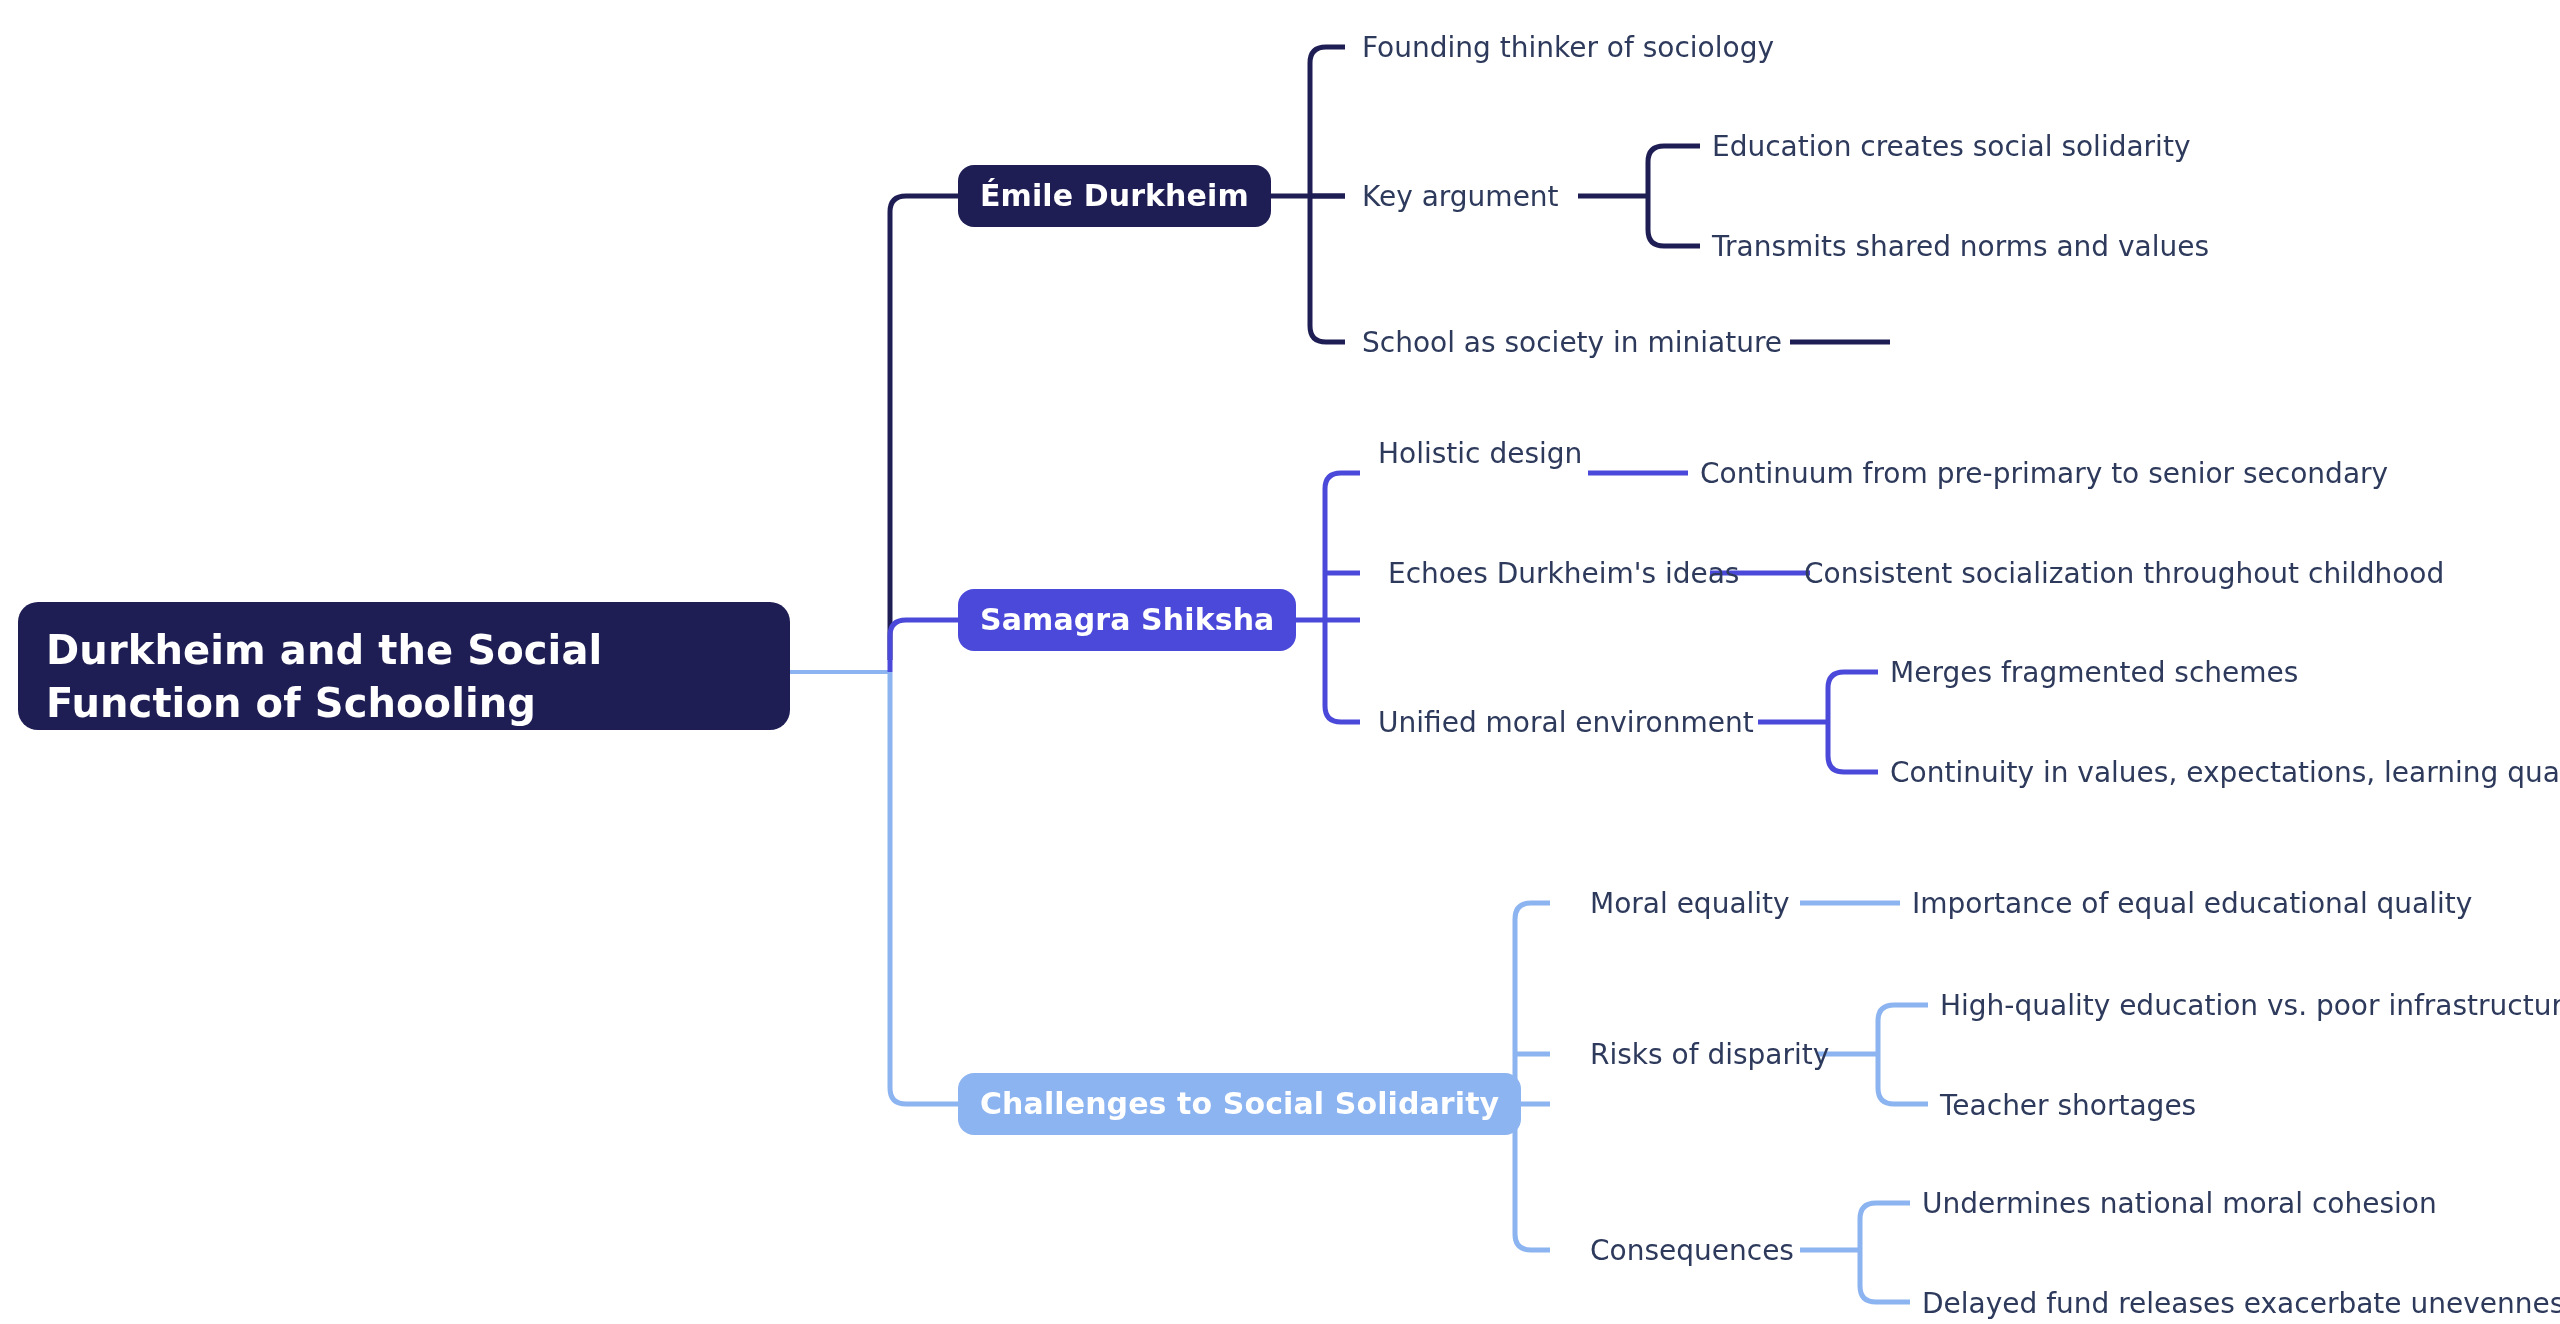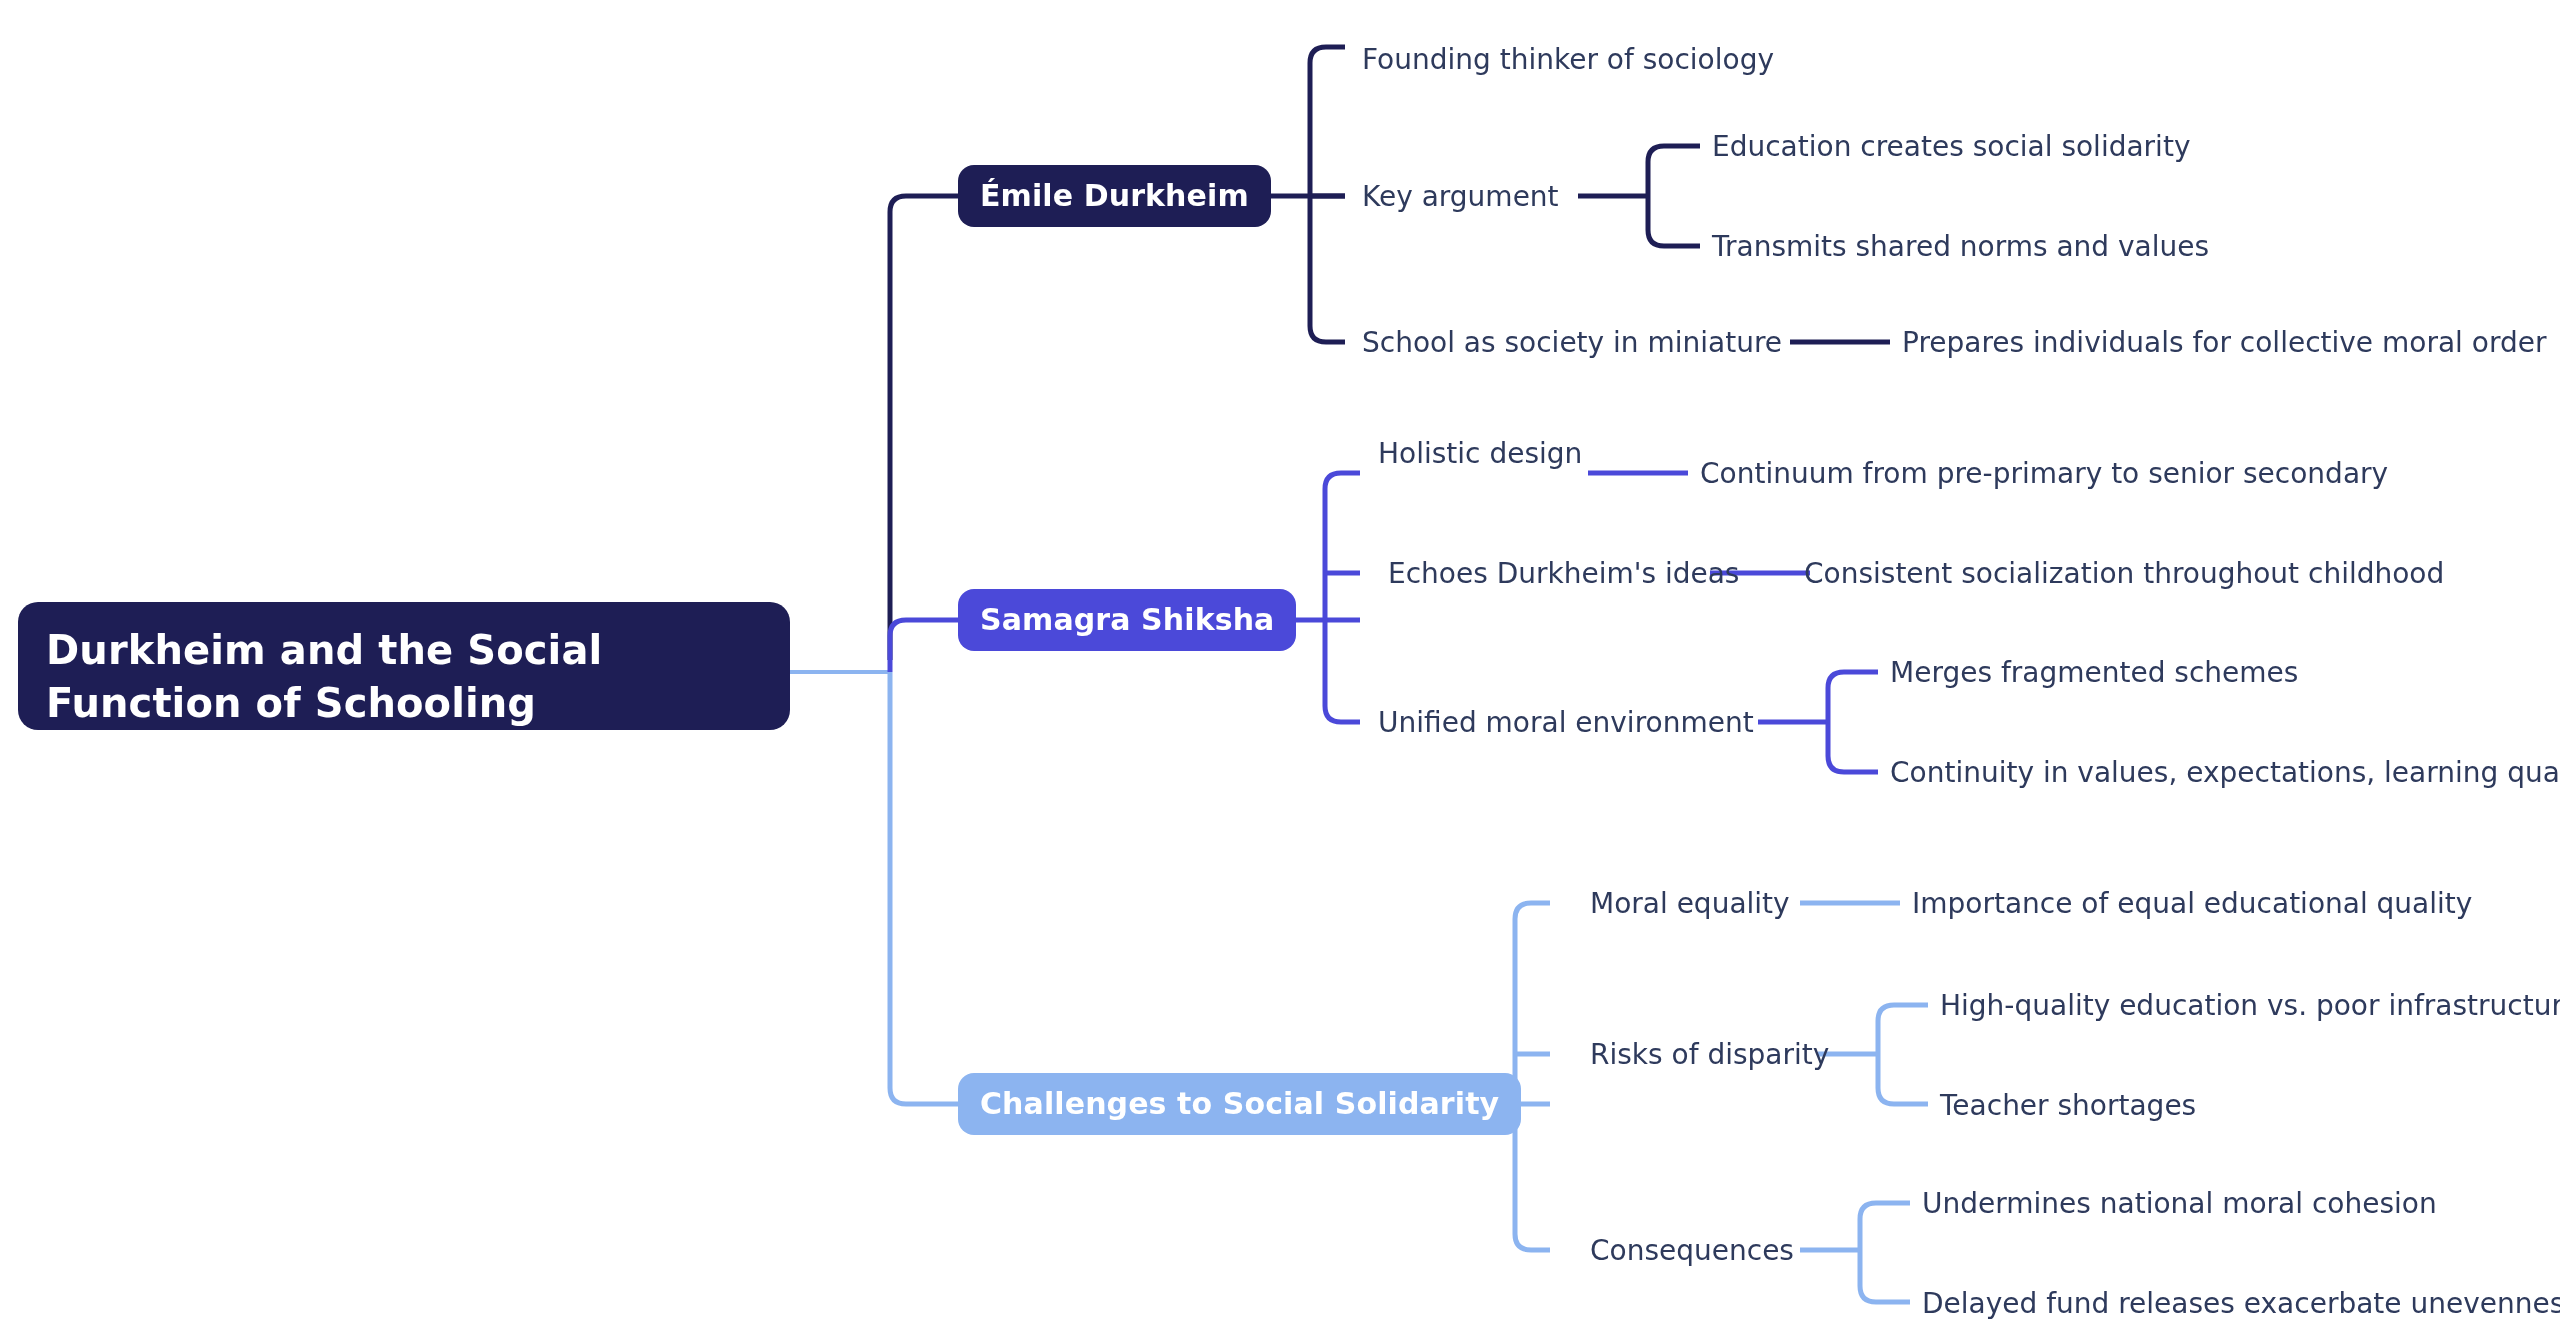--- a/index.html
+++ b/index.html
@@ -117,31 +117,30 @@
   </div>
 
   <div class="node node-branch" style="left:958px; top:589px; height:62px; background:#4b49d9;">
     <span>Samagra Shiksha</span>
   </div>
 
   <div class="node node-branch" style="left:958px; top:1073px; height:62px; background:#8cb4f0;">
     <span>Challenges to Social Solidarity</span>
   </div>
 
-  <div class="leaf l2" style="left:1362px; top:34px;margin-top:12px;">Founding thinker of sociology</div>
+  <div class="leaf l2" style="left:1362px; top:34px;">Founding thinker of sociology</div>
 
   <div class="leaf l2" style="left:1362px; top:183px;">Key argument</div>
 
   <div class="leaf l3" style="left:1712px; top:133px;">Education creates social solidarity</div>
 
   <div class="leaf l3" style="left:1712px; top:233px;">Transmits shared norms and values</div>
 
   <div class="leaf l2" style="left:1362px; top:329px;">School as society in miniature</div>
 
-  <div class="leaf l3" style="left:1902px; top:329px;">Prepares individuals for collective moral order</div>
 
   <div class="leaf l2" style="left:1378px; top:440px;">Holistic design</div>
 
   <div class="leaf l3" style="left:1700px; top:460px;">Continuum from pre-primary to senior secondary</div>
 
   <div class="leaf l2" style="left:1378px; top:560px;margin-left:10px;">Echoes Durkheim's ideas</div>
 
   <div class="leaf l3" style="left:1804px; top:560px;">Consistent socialization throughout childhood</div>
 
   <div class="leaf l2" style="left:1378px; top:709px;">Unified moral environment</div>

